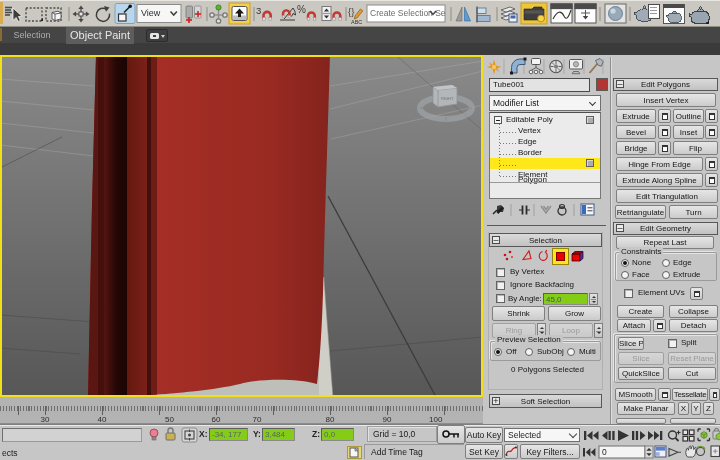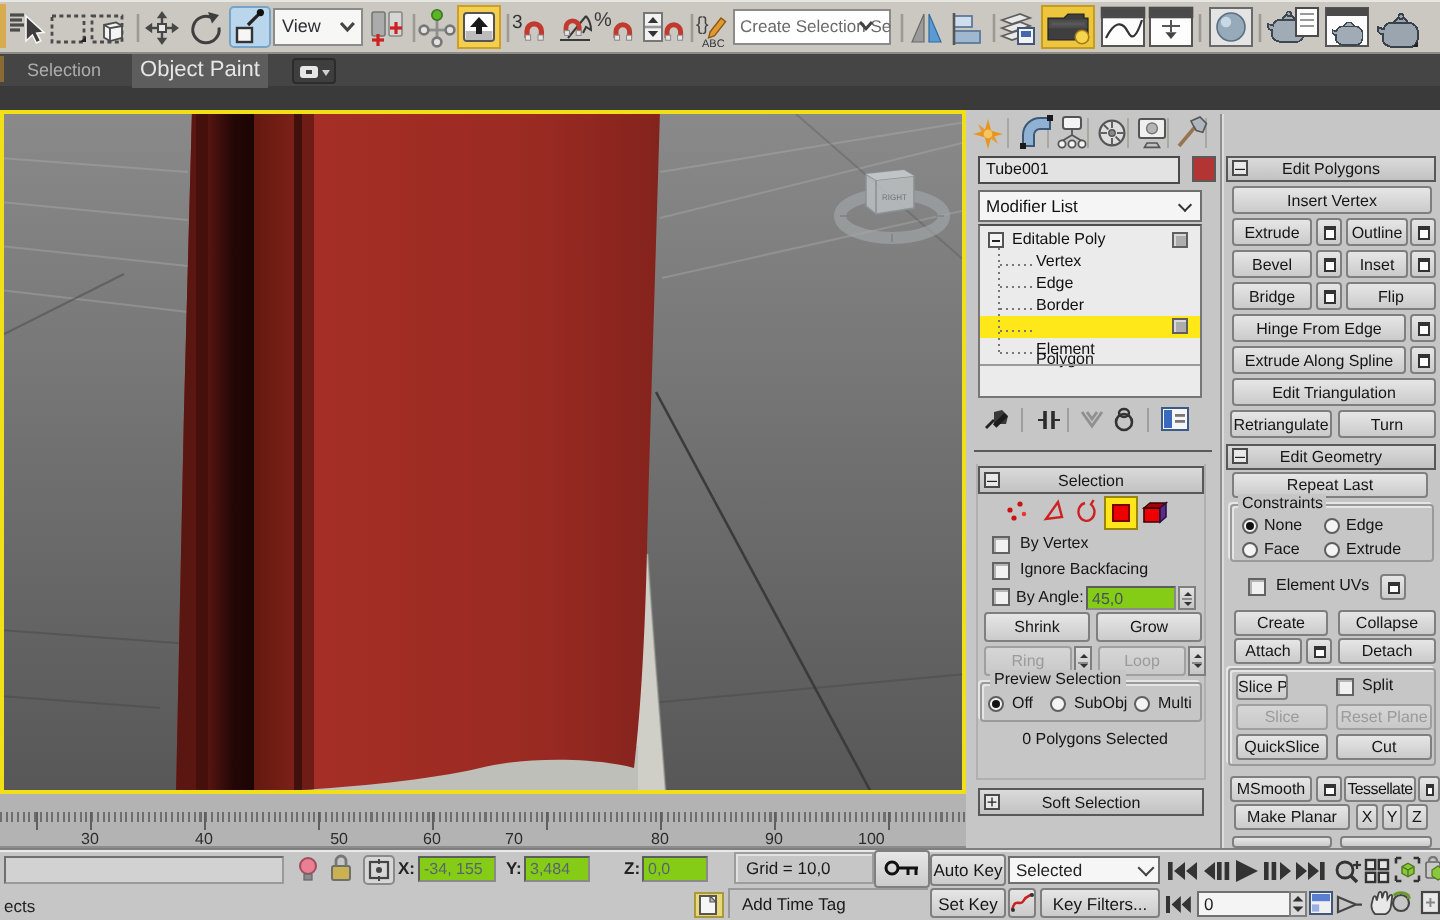--- a/index.html
+++ b/index.html
@@ -535,21 +535,21 @@
 <rect x="7" y="12" width="4" height="3" fill="#8a8a8a" stroke="#666" stroke-width="0.6"></rect>
 <rect x="21" y="8" width="9" height="7" rx="1" fill="#c9b24f" stroke="#6f6f6f" stroke-width="1"></rect>
 <path d="M23,8 v-2.5 a2.5,2.5 0 0 1 5,0 V8" fill="none" stroke="#777" stroke-width="1.4"></path>
 <rect x="37" y="3" width="15" height="14" rx="2" fill="#d6d6d6" stroke="#8a8a8a" stroke-width="1"></rect>
 <rect x="40" y="6" width="9" height="8" fill="none" stroke="#444" stroke-width="1.1"></rect>
 <circle cx="44.5" cy="10" r="1.5" fill="#444"></circle>
 <line x1="44.5" y1="4.5" x2="44.5" y2="7" stroke="#444"></line>
       <line x1="44.5" y1="13" x2="44.5" y2="15.5" stroke="#444"></line>
 </svg>
 <div class="abs" style="left:199px;top:429px;font-size:8.5px;font-weight:bold;color:#222">X:</div>
-<div class="fld" style="left:209px;top:428px;width:39px;height:13px;line-height:12px;padding-left:2px;color:#5a646e">-34, 155</div>
+<div class="fld" style="left:209px;top:428px;width:39px;height:13px;line-height:12px;padding-left:2px;color:#5a646e">-34, 177</div>
 <div class="abs" style="left:253px;top:429px;font-size:8.5px;font-weight:bold;color:#222">Y:</div>
 <div class="fld" style="left:262px;top:428px;width:33px;height:13px;line-height:12px;padding-left:2px;color:#5a646e">3,484</div>
 <div class="abs" style="left:312px;top:429px;font-size:8.5px;font-weight:bold;color:#222">Z:</div>
 <div class="fld" style="left:321px;top:428px;width:33px;height:13px;line-height:12px;padding-left:2px;color:#5a646e">0,0</div>
 <div class="abs" style="left:367px;top:426px;width:70px;height:16px;border:1px solid #9c9c9c;box-shadow:inset 1px 1px 0 #e2e2e2;font-size:8.5px;color:#1a1a1a;line-height:15px;padding-left:5px">Grid = 10,0</div>
 <div class="btn" style="left:437px;top:425px;width:28px;height:19px">
 <svg width="26" height="17">
         <g stroke="#111" fill="none" stroke-width="1.5">
           <circle cx="8" cy="8" r="3"></circle>
           <line x1="11" y1="8" x2="21" y2="8"></line>

